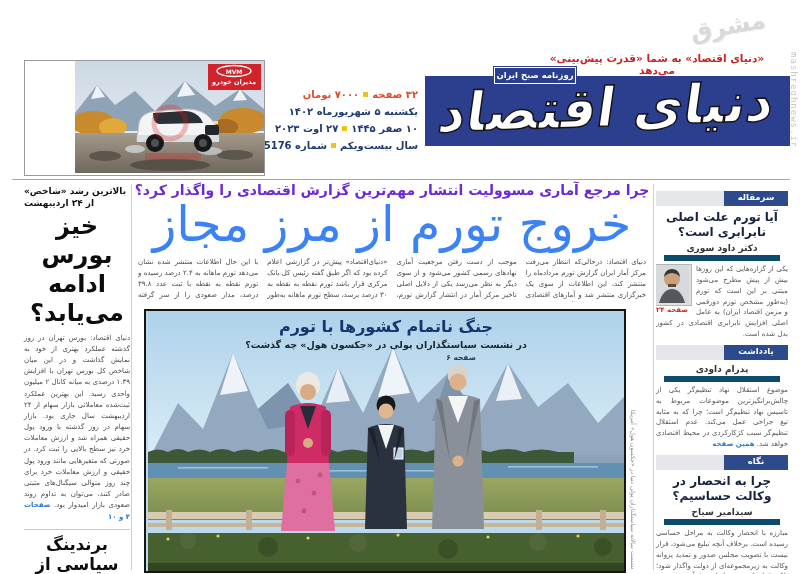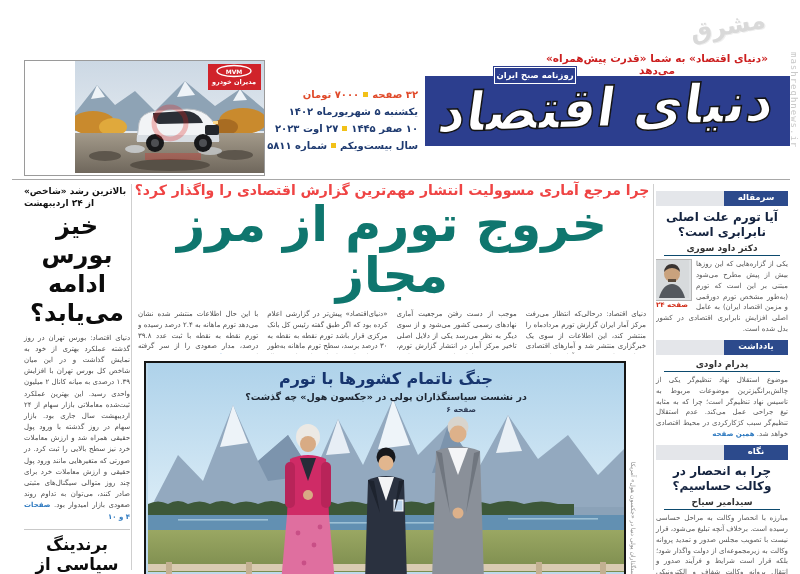--- a/index.html
+++ b/index.html
@@ -36,31 +36,31 @@
   .vr-right { position:absolute; top:184px; bottom:4px; right:146px; border-left:1px solid #cfcfcf; }
   .vr-left  { position:absolute; top:184px; bottom:4px; left:131px;  border-left:1px solid #cfcfcf; }
   
   .sidebar { position:absolute; top:186px; right:12px; width:132px; }
   .sec-label { display:flex; height:15px; margin:5px 0 4px; }
   .sec-label .blue { width:64px; background:#2c4a8c; color:#fff; font-size:8.5px; font-weight:bold;
                      text-align:center; line-height:13px; }
   .sec-label .gray { flex:1; background:#e4e6ea; }
   .sec-title { font-size:12px; font-weight:900; color:#14233f; text-align:center; line-height:1.25; }
   .sec-author { font-size:9px; font-weight:bold; color:#333; text-align:center; margin:3px 8px 3px;
-                padding-bottom:2px; border-bottom:1px solid #0c4a6e; }
+                padding-bottom:2px; border-bottom:6px solid #0c4a6e; }
   .sec-body { font-size:7px; line-height:1.55; color:#555; text-align:justify; }
   .lnk-blue { color:#2f7ac0; font-weight:bold; }
   .lnk-red  { color:#d2301c; font-weight:bold; }
   .author-photo { float:left; width:36px; margin:0 4px 0 0; text-align:left; }
   .author-photo .frame { width:36px; height:40px; border:1px solid #b5b5b5; background:#dfe2e4; }
   .author-photo .pg { font-size:7px; }
   
   .center { position:absolute; top:182px; right:150px; width:516px; }
-  .kicker { font-size:14px; font-weight:bold; color:#ef4444; text-align:center; }
-  .headline { font-size:49px; font-weight:700; color:#0f766e; text-align:center; line-height:1.05; margin-top:1px; }
+  .kicker { font-size:14px; font-weight:bold; color:#6d28d9; text-align:center; }
+  .headline { font-size:49px; font-weight:400; color:#3b82f6; text-align:center; line-height:1.05; margin-top:1px; }
   .lead-cols { display:flex; gap:9px; margin-top:7px; padding:0 4px; }
   .lead-col { flex:1; font-size:7px; line-height:1.55; color:#4a4a4a; text-align:justify; height:45px; overflow:hidden; }
   .photo-wrap { position:relative; margin:7px 24px 0 10px; }
   .photo { position:relative; height:260px; border:2px solid #151515; background:#bcd9ec; overflow:hidden; }
   .photo svg { display:block; }
   .photo-caption { position:absolute; top:6px; left:90px; width:300px; text-align:center; }
   .photo-title { font-size:16px; font-weight:900; color:#17356e; }
   .photo-sub { font-size:9.5px; font-weight:bold; color:#1c2430; margin-top:3px; }
   .photo-page { font-size:7.5px; font-weight:bold; color:#2c3a55; margin-top:3px; text-align:right; padding-right:60px; }
   .photo-credit { position:absolute; top:0; right:-11px; height:260px; writing-mode:vertical-rl;
@@ -74,35 +74,35 @@
   .lc-div { border-top:1px solid #c9c9c9; margin:6px 0 2px; }
 </style>
 </head>
 <body>
 
 <div class="page">
 
   <div class="wm-logo">مشرق</div>
   <div class="wm-site">mashreghnews.ir</div>
 
-  <div class="tagline">«دنیای اقتصاد» به شما «قدرت پیش‌همراه» می‌دهد</div>
+  <div class="tagline">«دنیای اقتصاد» به شما «قدرت پیش‌بینی» می‌دهد</div>
   <div class="band"></div>
   <div class="script-title">دنیای اقتصاد</div>
   <div class="badge-box">روزنامه صبح ایران</div>
 
   <div class="meta">
     <div class="meta-line red">
       <span>۳۲ صفحه</span><span class="sq"></span><span>۷۰۰۰ تومان</span>
     </div>
     <div class="meta-line">یکشنبه ۵ شهریورماه ۱۴۰۲</div>
     <div class="meta-line">
       <span>۱۰ صفر ۱۴۴۵</span><span class="sq"></span><span>۲۷ اوت ۲۰۲۳</span>
     </div>
     <div class="meta-line">
-      <span>سال بیست‌ویکم</span><span class="sq"></span><span>شماره ۵۸۱۱</span>
+      <span>سال بیست‌ویکم</span><span class="sq"></span><span>شماره 5176</span>
     </div>
   </div>
 
   <div class="ad-box">
     <svg width="189" height="112" viewBox="0 0 189 112">
       <defs>
         <linearGradient id="adsky" x1="0" y1="0" x2="0" y2="1">
           <stop offset="0" stop-color="#ccd8e4"></stop>
             <stop offset="1" stop-color="#eef2f5"></stop>
         </linearGradient>

